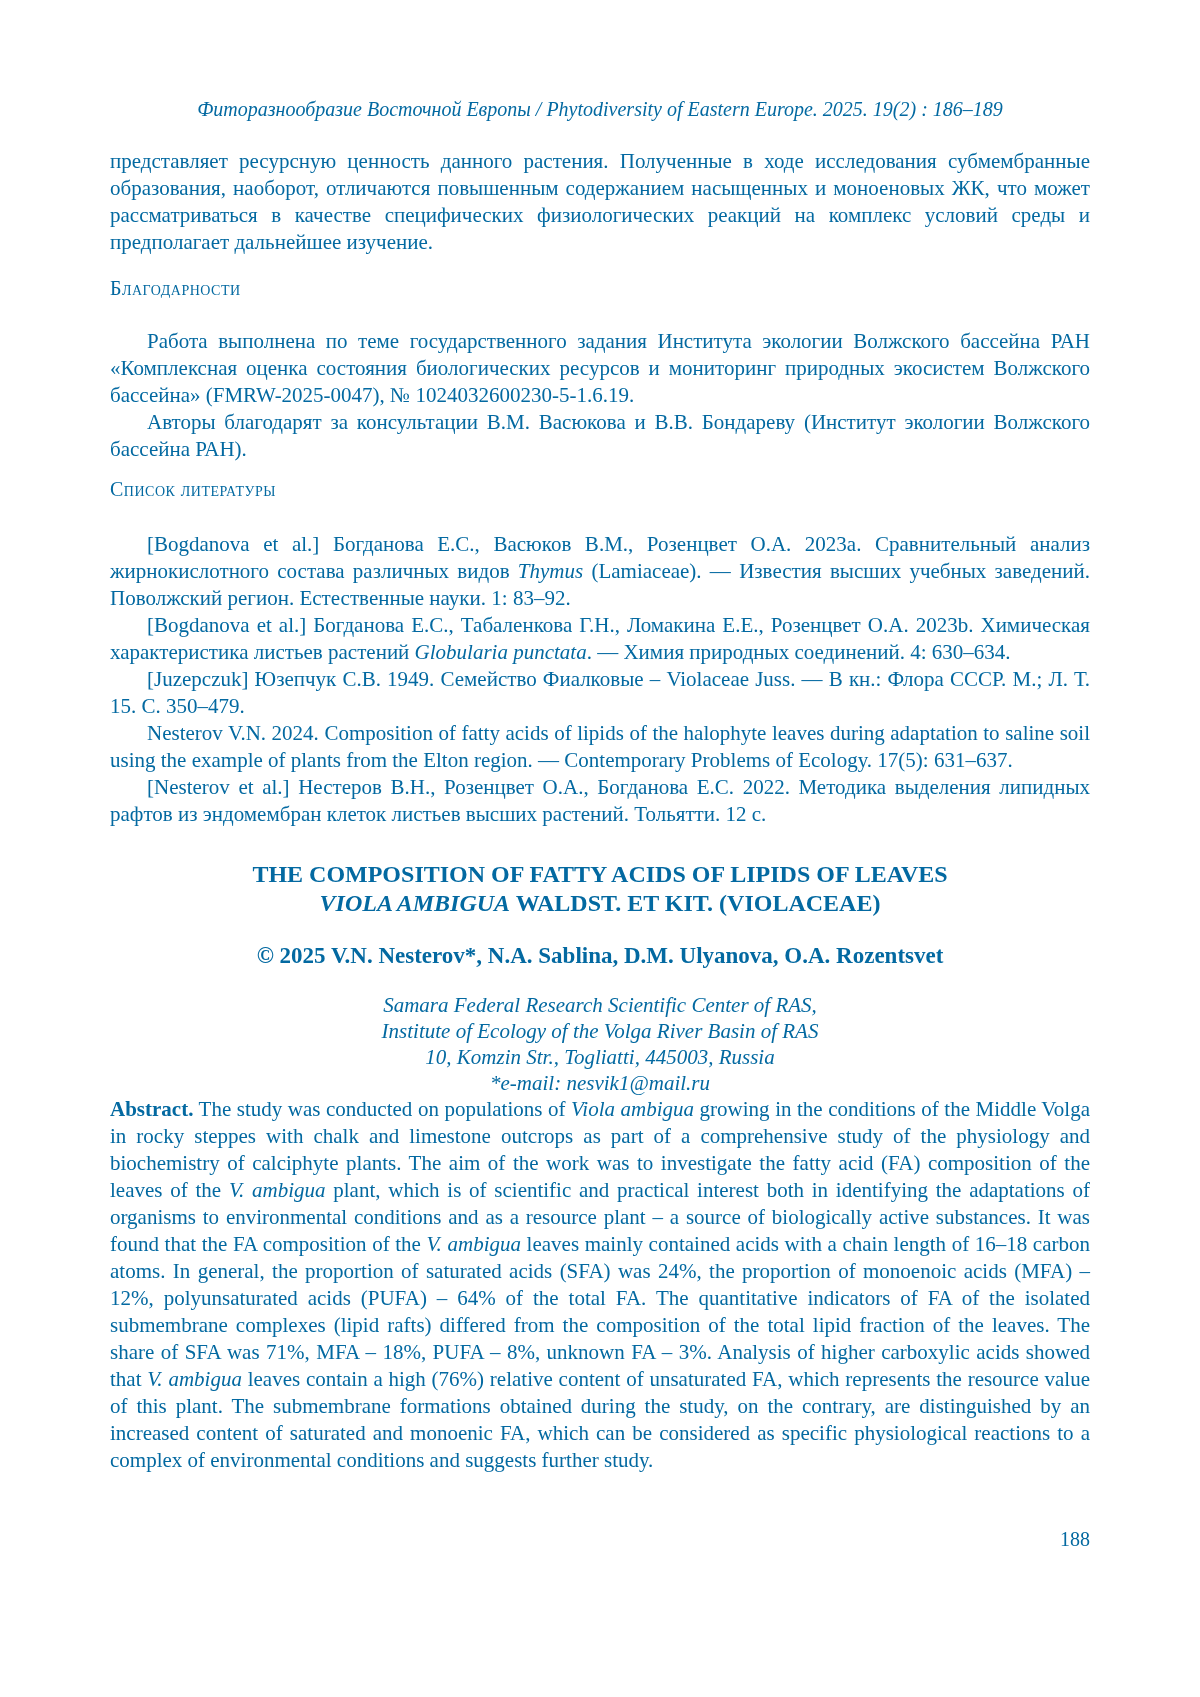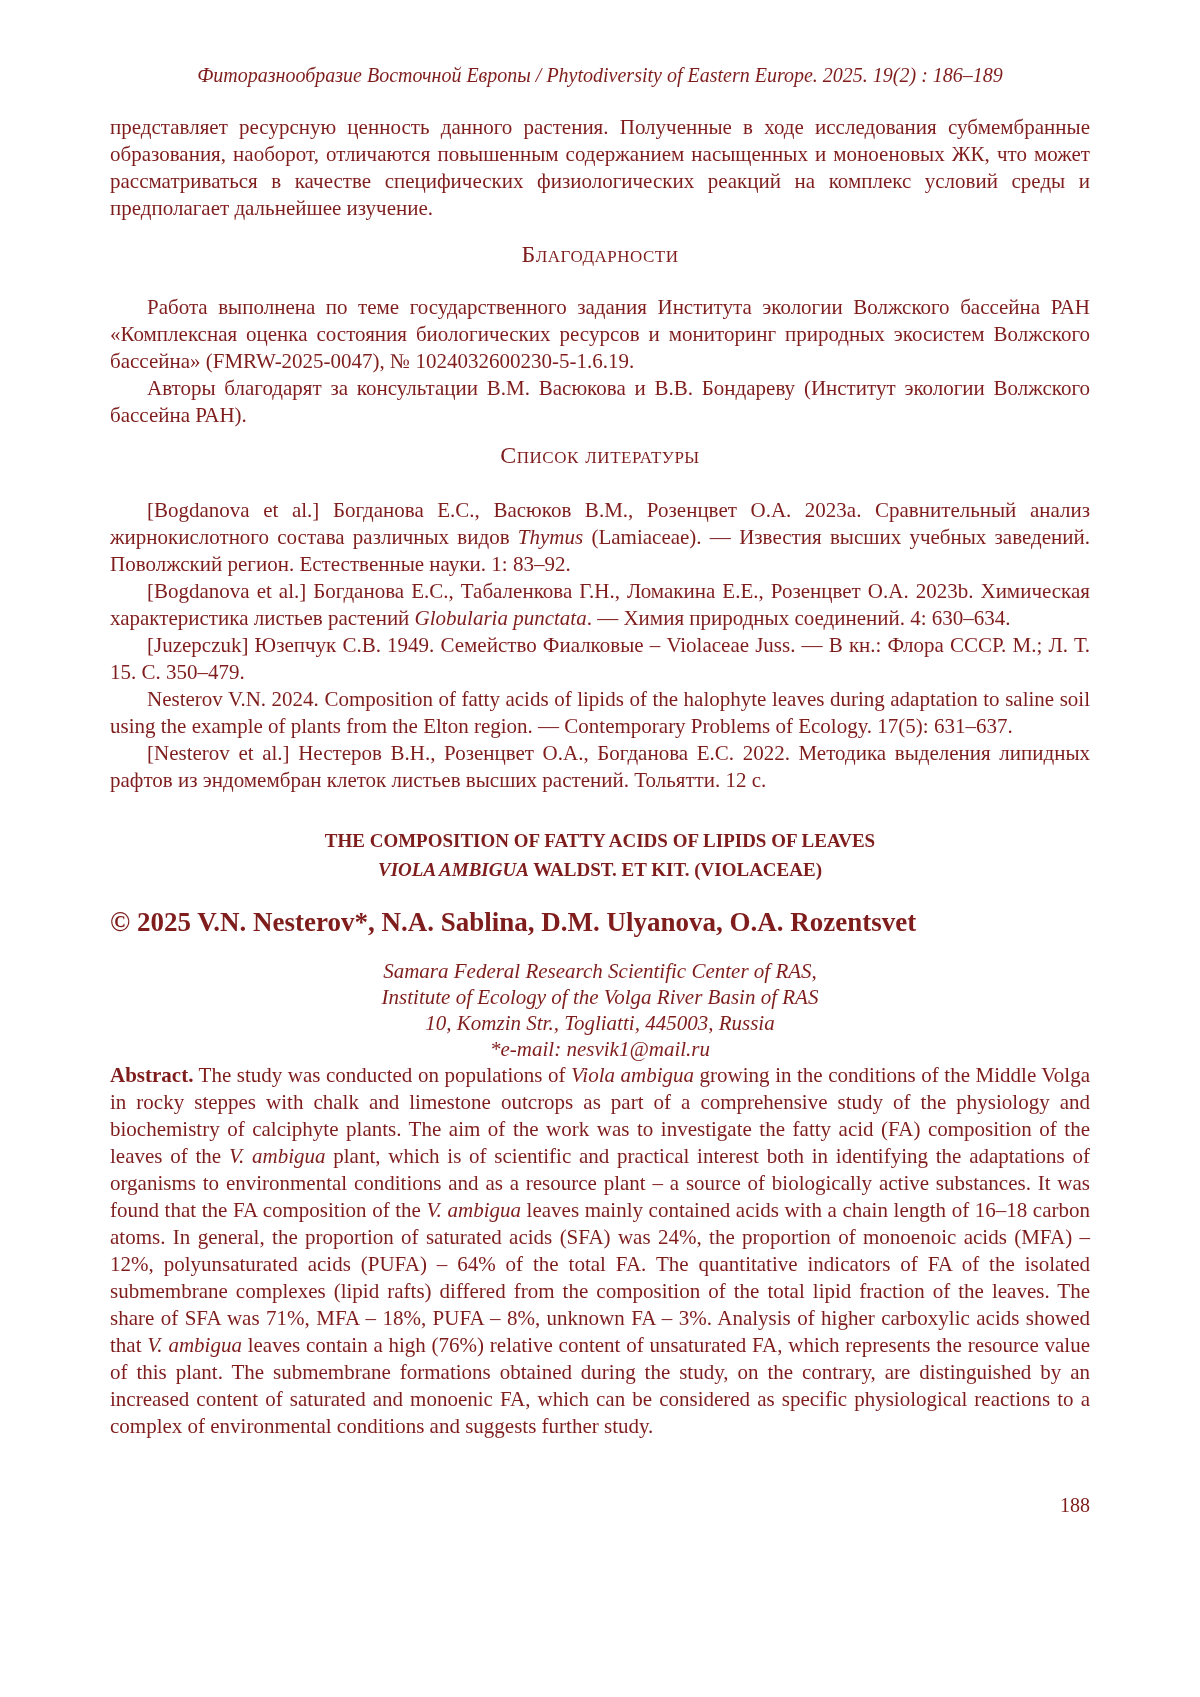--- a/index.html
+++ b/index.html
@@ -5,23 +5,23 @@
   html, body {
     margin: 0;
     padding: 0;
     background: #ffffff;
   }
   .page {
     position: relative;
     width: 1200px;
     height: 1697px;
     box-sizing: border-box;
-    padding: 62px 110px 0 110px;
+    padding: 96px 110px 0 110px;
     background: #ffffff;
-    color: #7f1d1d;
+    color: #0369a1;
     font-family: "Liberation Serif", "DejaVu Serif", serif;
     font-size: 21px;
     line-height: 27px;
     overflow: hidden;
   }
   .running-head {
     text-align: center;
     font-style: italic;
     font-size: 20px;
     line-height: 26px;
@@ -29,44 +29,43 @@
     white-space: nowrap;
   }
   p.body-par {
     margin: 0;
     text-align: justify;
   }
   p.indent {
     text-indent: 37px;
   }
   .section-heading {
-    text-align: center;
     font-weight: normal;
     font-variant: small-caps;
     font-variant-caps: small-caps;
-    font-size: 24px;
+    font-size: 20px;
     line-height: 28px;
     letter-spacing: 0.5px;
     margin: 18px 0 26px 0;
   }
   .refs-heading {
     margin-top: 12px;
     margin-bottom: 28px;
   }
   .article-title {
     text-align: center;
     font-weight: bold;
-    font-size: 19px;
+    font-size: 24px;
     line-height: 29px;
     margin: 32px 0 0 0;
   }
   .authors-line {
-    text-align: left;
+    text-align: center;
     font-weight: bold;
-    font-size: 27px;
+    font-size: 23px;
     line-height: 28px;
     margin: 24px 0 0 0;
   }
   .affiliation {
     text-align: center;
     font-style: italic;
     font-size: 21px;
     line-height: 26px;
     margin-top: 22px;
   }

